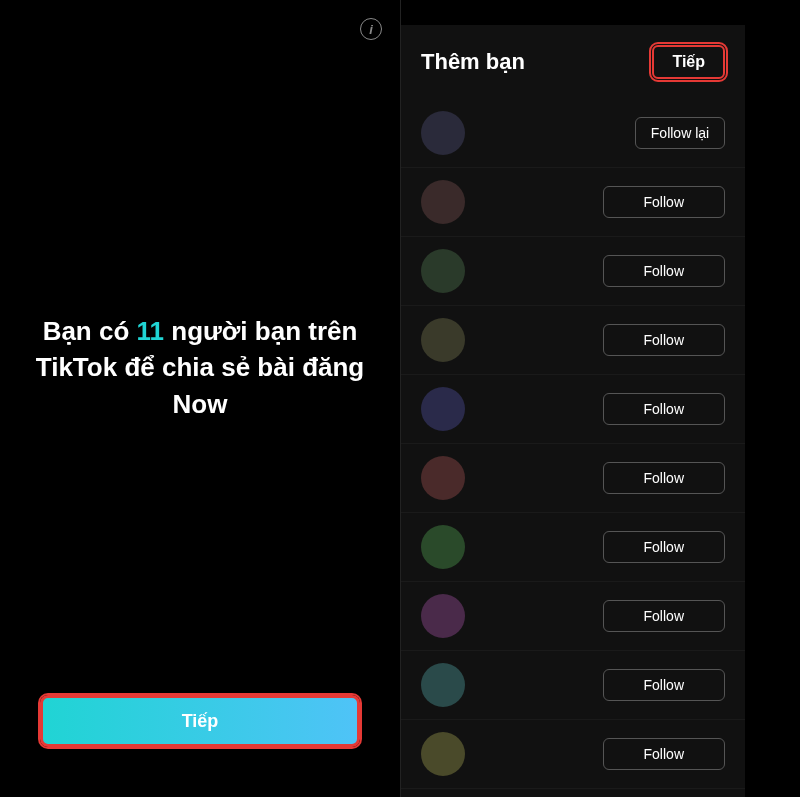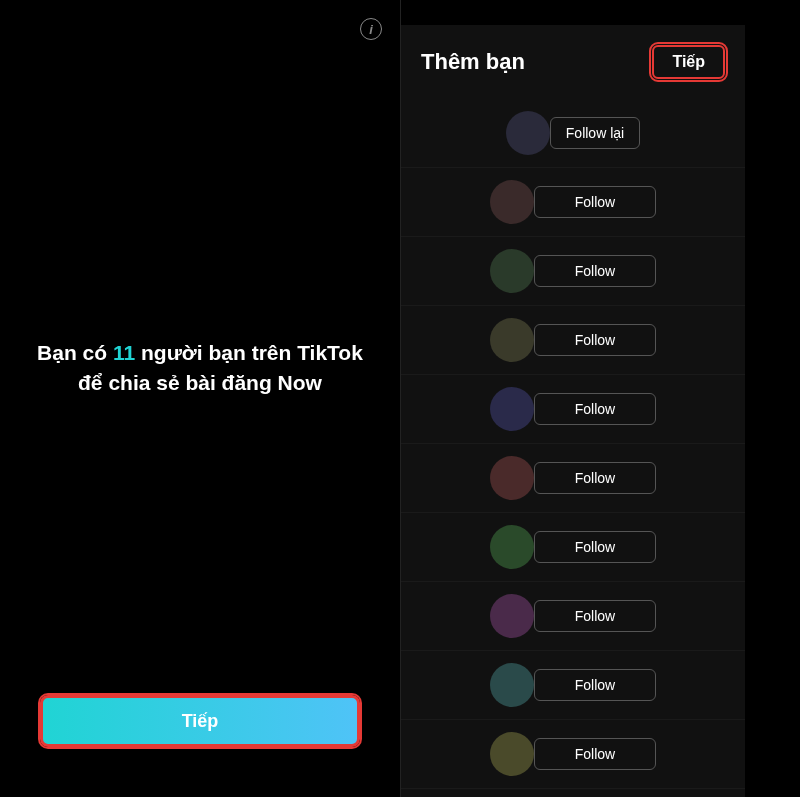--- a/index.html
+++ b/index.html
@@ -49,21 +49,21 @@
 
     .left-content {
       flex: 1;
       display: flex;
       align-items: center;
       justify-content: center;
     }
 
     .left-text {
       color: #fff;
-      font-size: 21px;
+      font-size: 26px;
       font-weight: 700;
       text-align: center;
       line-height: 1.4;
     }
 
     .left-text .highlight {
       color: #20d4d4;
     }
 
     .tiep-btn-left {
@@ -137,21 +137,21 @@
     .user-list::-webkit-scrollbar {
       width: 3px;
     }
     .user-list::-webkit-scrollbar-thumb {
       background: #333;
     }
 
     .user-item {
       display: flex;
       align-items: center;
-      justify-content: center;
+      justify-content: space-between;
       padding: 12px 20px;
       border-bottom: 1px solid #1a1a1a;
     }
 
     .user-left {
       display: flex;
       align-items: center;
       gap: 12px;
     }
 

